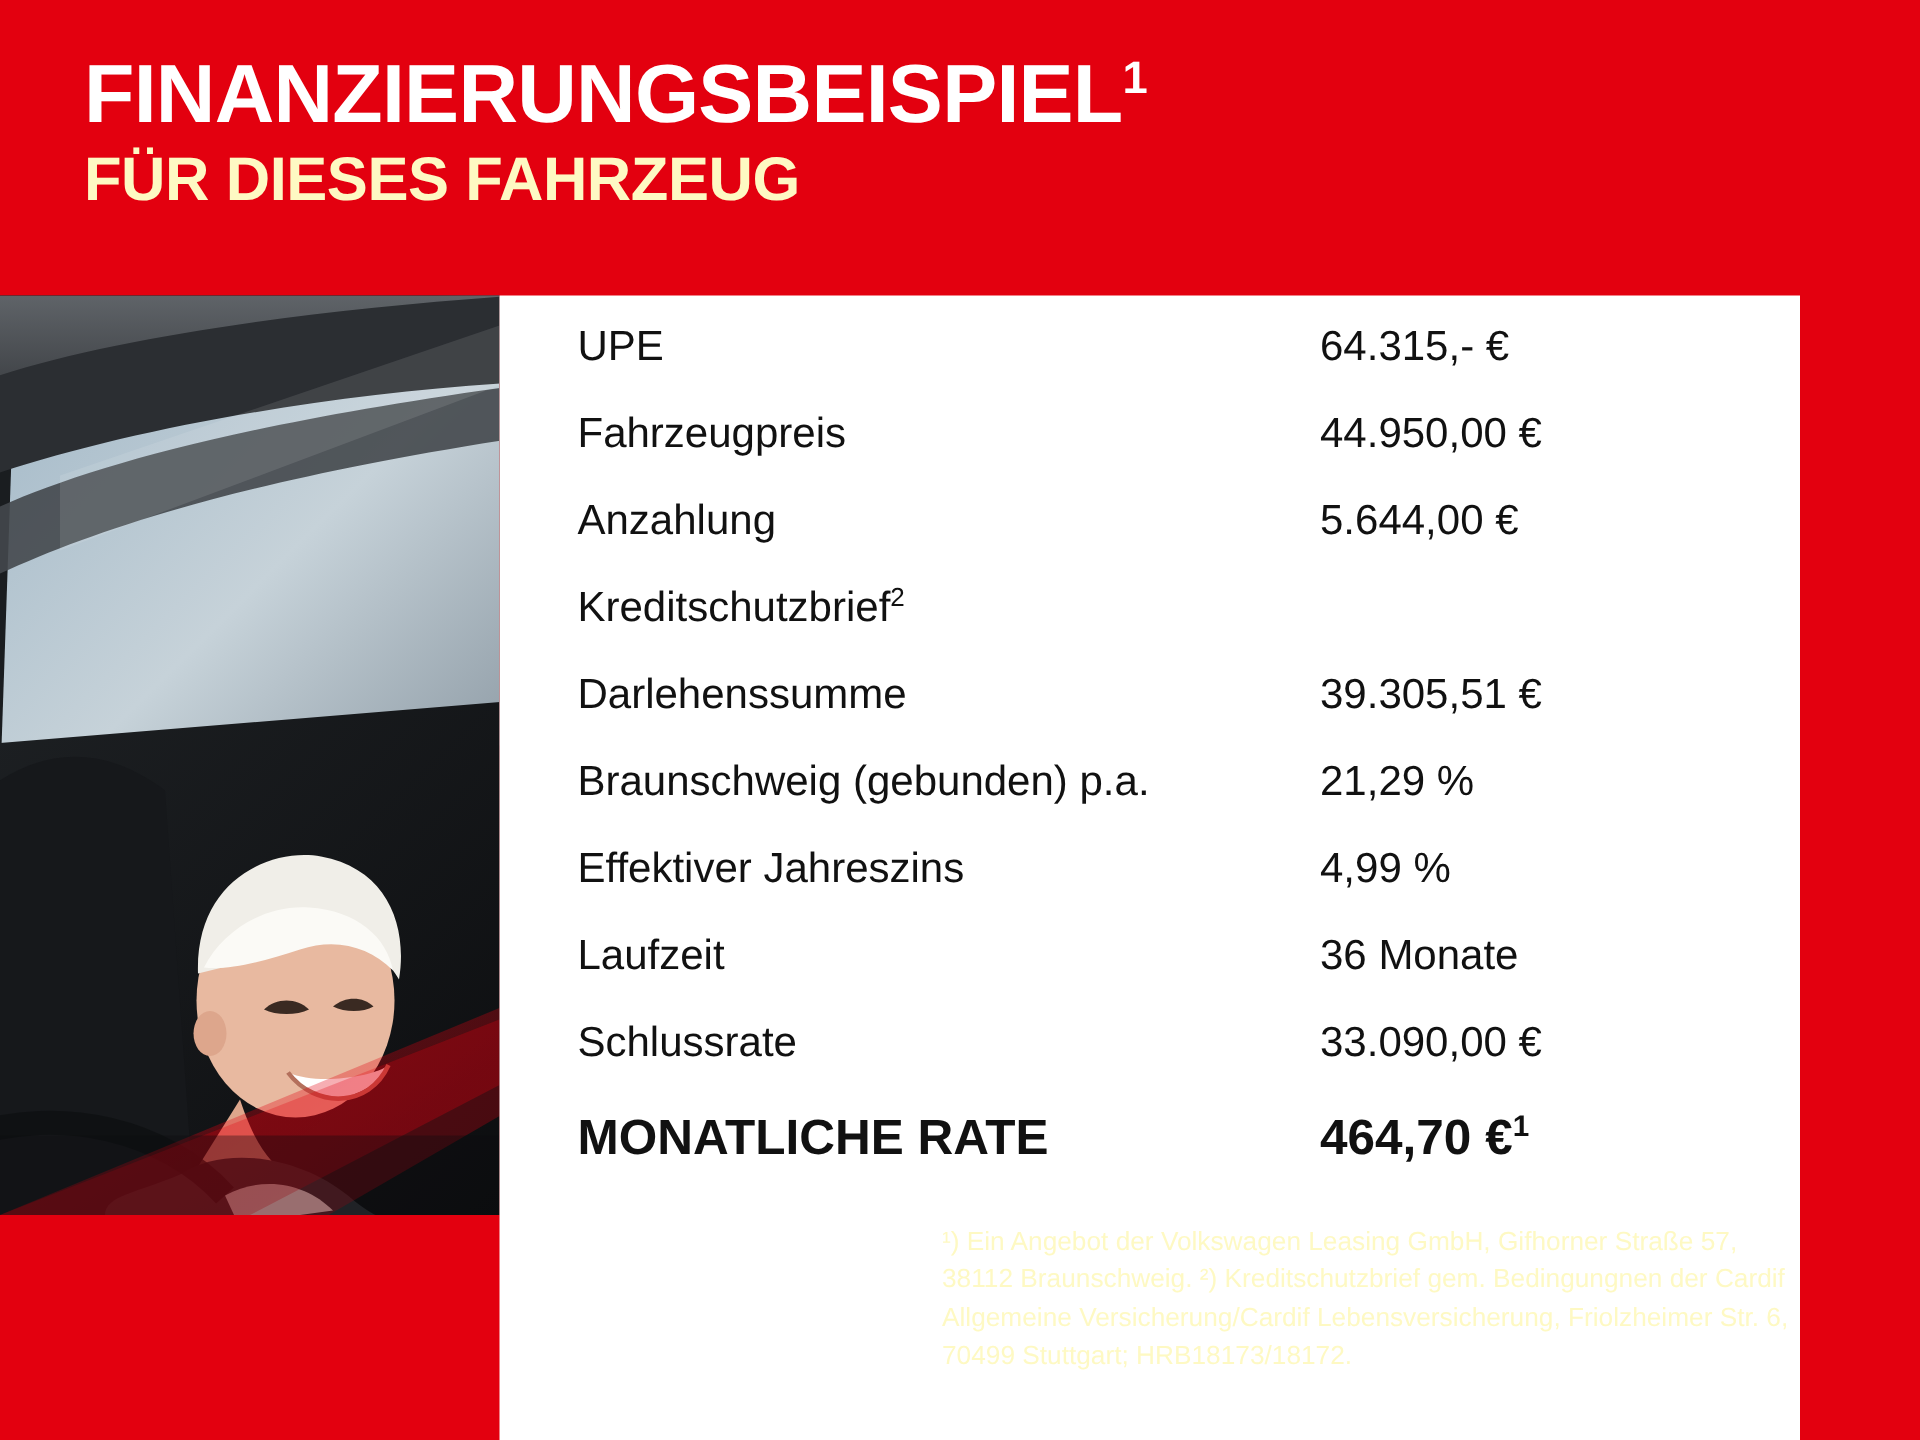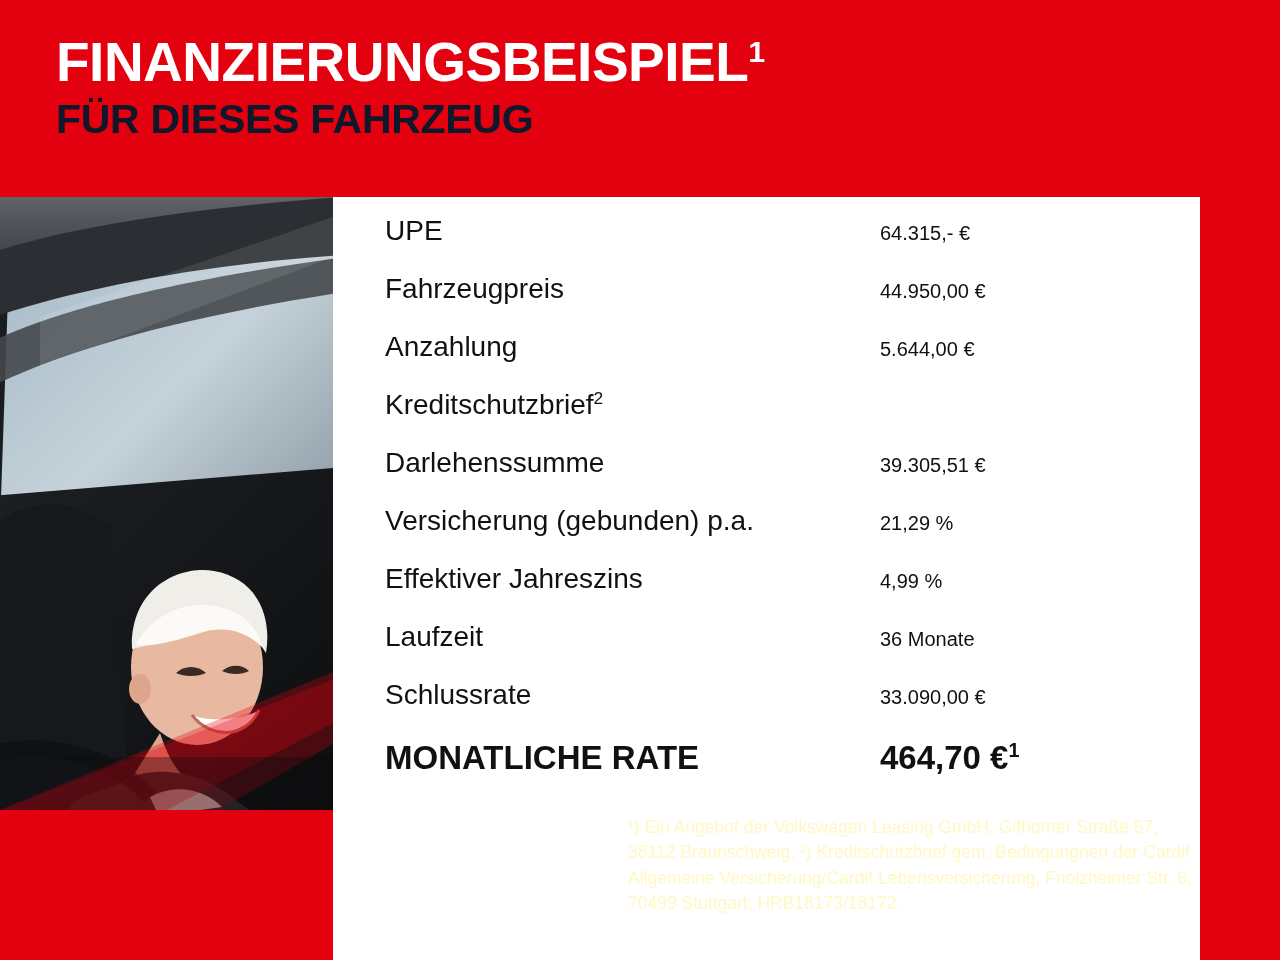--- a/index.html
+++ b/index.html
@@ -42,21 +42,21 @@
     letter-spacing: -0.5px;
     line-height: 1.02;
     white-space: nowrap;
   }
   .title-main sup {
     font-size: 0.55em;
     vertical-align: super;
     line-height: 0;
   }
   .title-sub {
-    color: #0f172a;
+    color: #fef9c3;
     font-size: 41px;
     font-weight: bold;
     letter-spacing: -0.3px;
     line-height: 1.1;
     margin-top: 7px;
     white-space: nowrap;
   }
 
   
   .photo {
@@ -95,21 +95,21 @@
     font-size: 28px;
     color: #111111;
     white-space: nowrap;
   }
   .row .label sup {
     font-size: 0.62em;
     vertical-align: super;
     line-height: 0;
   }
   .row .value {
-    font-size: 20px;
+    font-size: 28px;
     color: #111111;
     white-space: nowrap;
   }
   .row.total {
     height: 60px;
     margin-top: 2px;
   }
   .row.total .label,
   .row.total .value {
     font-weight: bold;
@@ -234,21 +234,21 @@
         <div class="label"><span>Kreditschutzbrief</span><sup>2</sup></div>
         <div class="value"></div>
       </div>
 
       <div class="row">
         <div class="label"><span>Darlehenssumme</span></div>
         <div class="value">39.305,51 €</div>
       </div>
 
       <div class="row">
-        <div class="label"><span>Versicherung (gebunden) p.a.</span></div>
+        <div class="label"><span>Braunschweig (gebunden) p.a.</span></div>
         <div class="value">21,29 %</div>
       </div>
 
       <div class="row">
         <div class="label"><span>Effektiver Jahreszins</span></div>
         <div class="value">4,99 %</div>
       </div>
 
       <div class="row">
         <div class="label"><span>Laufzeit</span></div>

